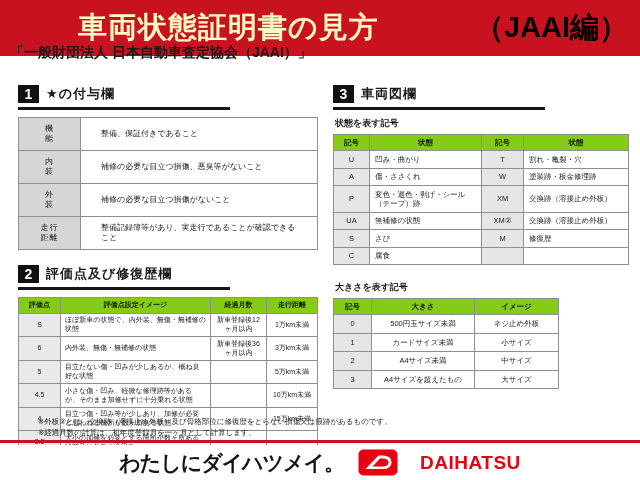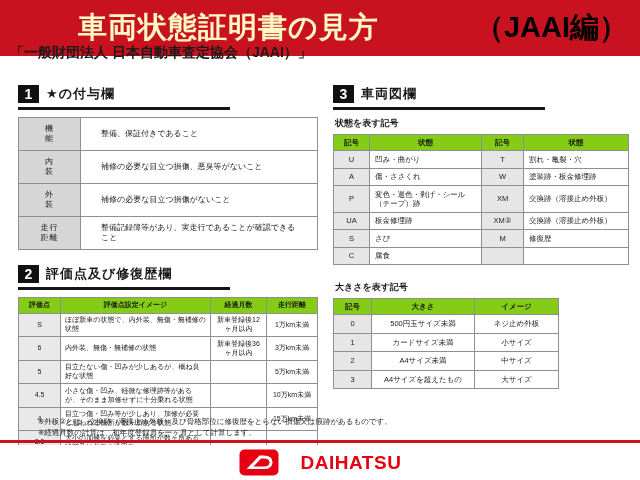--- a/index.html
+++ b/index.html
@@ -236,21 +236,21 @@
             <td>塗装跡・板金修理跡</td>
           </tr>
           <tr>
             <td>P</td>
             <td>変色・退色・剥げ・シール（テープ）跡</td>
             <td>XM</td>
             <td>交換跡（溶接止め外板）</td>
           </tr>
           <tr>
             <td>UA</td>
-            <td>板金修理跡</td>
+            <td>無補修の状態</td>
             <td>XM②</td>
             <td>交換跡（溶接止め外板）</td>
           </tr>
           <tr>
             <td>S</td>
             <td>さび</td>
             <td>M</td>
             <td>修復歴</td>
           </tr>
           <tr>
@@ -302,20 +302,21 @@
 
   </div>
 
   <div class="footnotes">
     <div>※外板②とは、交換跡（溶接止め外板）及び骨格部位に修復歴をとらない損傷又は痕跡があるものです。</div>
     <div>※経過月数の計算は、初年度登録月を一ヶ月として計算します。</div>
   </div>
 
   <div class="redline"></div>
   <div class="footer">
+    <span class="tagline">わたしにダイハツメイ。</span>
     <span class="brand-lockup">
       <svg width="40" height="27" viewBox="0 0 40 27" aria-hidden="true">
         <rect x="0.5" y="0.5" width="39" height="26" rx="5" fill="#e60012"></rect>
         <path d="M7.5 20 L20.5 6.5 L24.5 6.5 Q33.5 6.5 33.5 13.2 Q33.5 20 25 20 Z" fill="#ffffff"></path>
         <path d="M14.5 17.5 L22 9.5 L24.5 9.5 Q30.5 9.5 30.5 13.3 Q30.5 17.5 24.8 17.5 Z" fill="#e60012"></path>
       </svg>
       <span class="brand-text">DAIHATSU</span>
     </span>
   </div>
 

